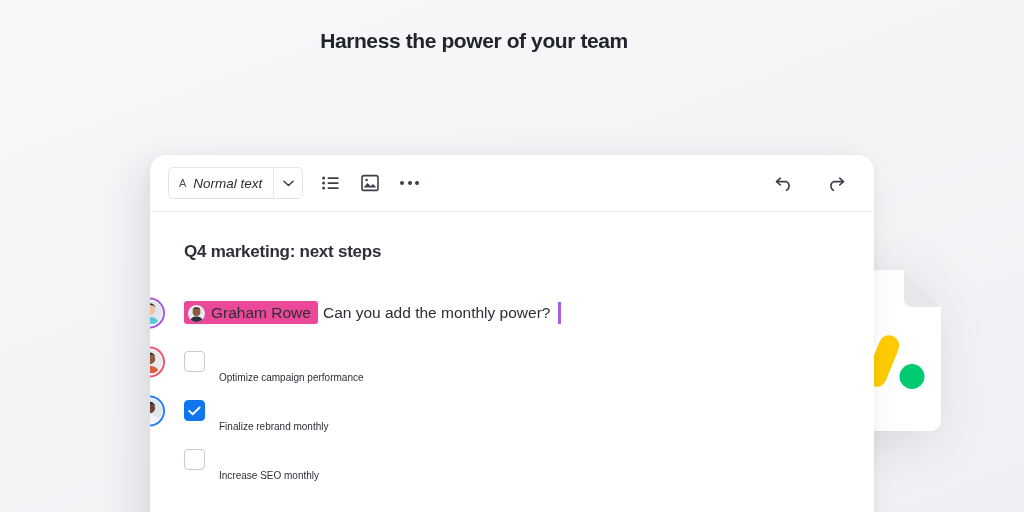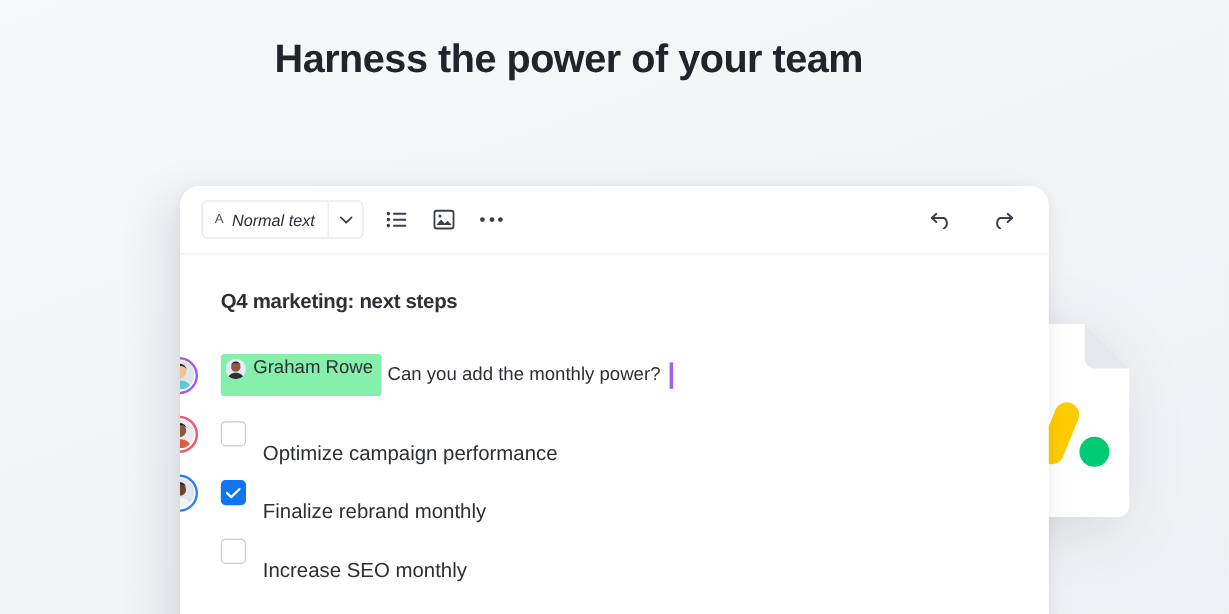--- a/index.html
+++ b/index.html
@@ -25,21 +25,21 @@
   }
 
   
   .headline {
     position: absolute;
     top: 28px;
     left: 0;
     width: 948px;
     text-align: center;
     line-height: 1.28;
-    font-size: 33px;
+    font-size: 21px;
     font-weight: bold;
     letter-spacing: -0.4px;
     color: #22242b;
   }
   .headline .line { display: block; }
   .headline .accent { color: #5b5fe9; }
 
   
   .editor-card {
     position: absolute;
@@ -186,23 +186,23 @@
   .mention-line {
     display: flex;
     align-items: center;
     font-size: 15.5px;
     color: #2c2f37;
   }
   .mention-chip {
     display: inline-flex;
     align-items: center;
     gap: 6px;
-    background: #86efac;
+    background: #ec4899;
     border-radius: 3px;
-    padding: 3px 7px 14px 4px;
+    padding: 3px 7px 2px 4px;
     margin-right: 5px;
   }
   .mention-chip-avatar {
     width: 17px;
     height: 17px;
     border-radius: 50%;
     overflow: hidden;
     flex: none;
   }
   .mention-chip-avatar svg { display: block; width: 100%; height: 100%; }
@@ -236,21 +236,21 @@
     flex: none;
     display: flex;
     align-items: center;
     justify-content: center;
   }
   .checkbox.checked {
     background: #0f76f0;
     border-color: #0f76f0;
   }
   .check-label {
-    font-size: 17px;
+    font-size: 10px;
     color: #2c2f37;
     white-space: nowrap;
     margin-top: 32px;
   }
 
   
   .doc-badge {
     position: absolute;
     left: 820px;
     top: 266px;

